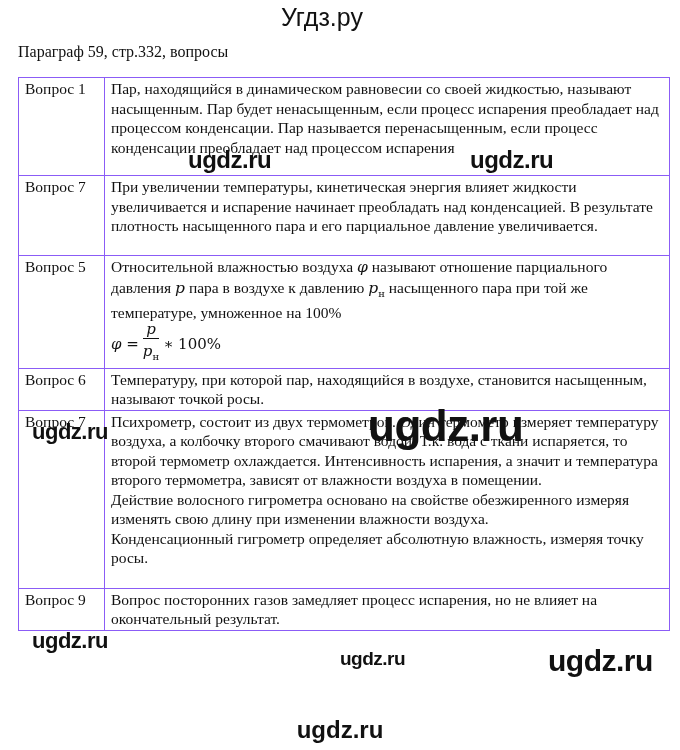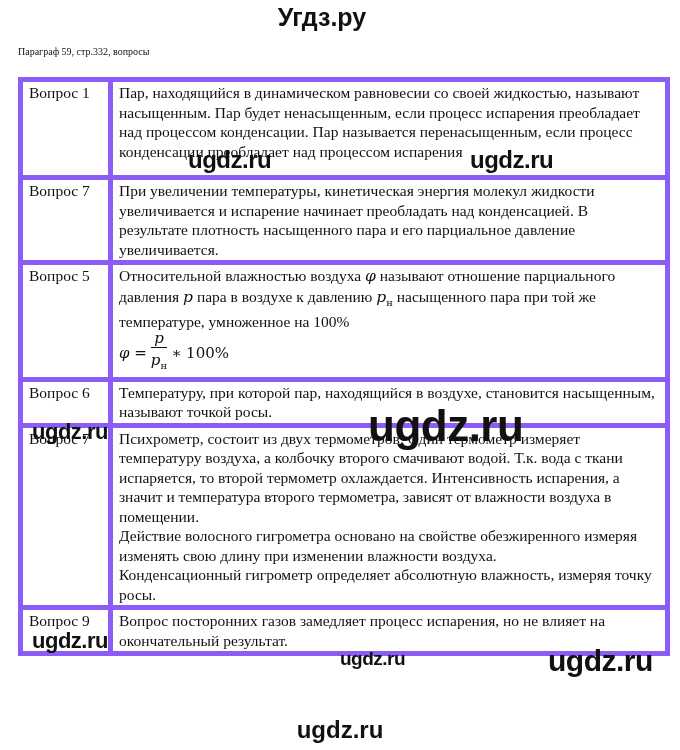--- a/index.html
+++ b/index.html
@@ -3,32 +3,32 @@
 <meta charset="utf-8">
 <style>
   html, body { margin: 0; padding: 0; }
   body {
     width: 680px; height: 750px; background: #ffffff; position: relative;
     overflow: hidden; color: #111;
     font-family: "Liberation Serif", serif;
   }
   .site-title {
     position: absolute; top: 0; left: 0; width: 644px; text-align: center;
-    font-family: "Liberation Sans", sans-serif; font-weight: bold;
+    font-family: "Liberation Sans", sans-serif; font-weight: normal;
     font-size: 25px; line-height: 34px; color: #111;
   }
   .subtitle {
-    position: absolute; top: 42px; left: 18px; font-size: 10px; line-height: 20px;
+    position: absolute; top: 42px; left: 18px; font-size: 16px; line-height: 20px;
   }
   table.qa {
     position: absolute; top: 77px; left: 18px; width: 652px;
     border-collapse: collapse; table-layout: fixed;
   }
   table.qa td {
-    border: 5px solid #8b5cf6; vertical-align: top;
+    border: 1px solid #8b5cf6; vertical-align: top;
     font-size: 15.5px; line-height: 19.5px; padding: 1px 5px 1px 6px;
   }
   table.qa td.q { width: 74px; padding-left: 6px; }
   .math { font-family: "DejaVu Serif", serif; font-style: italic; }
   .formula {
     display: flex; align-items: center; height: 44px;
     font-family: "DejaVu Serif", serif; font-size: 15px;
   }
   .frac { display: inline-flex; flex-direction: column; align-items: center; margin: 0 4px; font-style: italic; }
   .frac .num { border-bottom: 1px solid #111; padding: 0 3px; line-height: 18px; }
@@ -50,21 +50,21 @@
 <div class="subtitle">Параграф 59, стр.332, вопросы</div>
 
 <table class="qa">
   <tbody>
     <tr style="height:98px">
       <td class="q">Вопрос 1</td>
       <td>Пар, находящийся в динамическом равновесии со своей жидкостью, называют насыщенным. Пар будет ненасыщенным, если процесс испарения преобладает над процессом конденсации. Пар называется перенасыщенным, если процесс конденсации преобладает над процессом испарения</td>
     </tr>
     <tr style="height:80px">
       <td class="q">Вопрос 7</td>
-      <td>При увеличении температуры, кинетическая энергия молекул жидкости увеличивается и испарение начинает преобладать над конденсацией. В результате плотность насыщенного пара и его парциальное давление увеличивается.</td>
+      <td>При увеличении температуры, кинетическая энергия влияет жидкости увеличивается и испарение начинает преобладать над конденсацией. В результате плотность насыщенного пара и его парциальное давление увеличивается.</td>
     </tr>
     <tr style="height:103px">
       <td class="q">Вопрос 5</td>
       <td>
         <span>Относительной влажностью воздуха </span><span class="math">φ</span><span> называют отношение парциального давления </span><span class="math">p</span><span> пара в воздухе к давлению </span><span class="math"><span>p</span><sub>н</sub></span><span> насыщенного пара при той же температуре, умноженное на 100%</span>
         <div class="formula">
           <span class="math">φ =</span>
           <span class="frac">
             <span class="num">p</span>
             <span class="den"><span>p</span><sub>н</sub></span>

